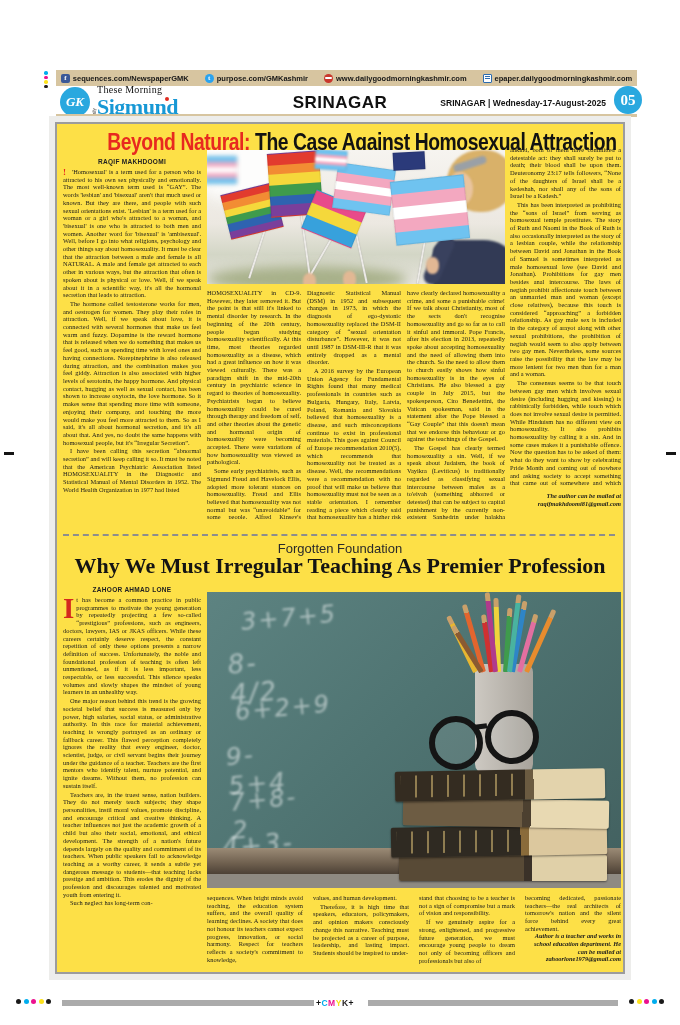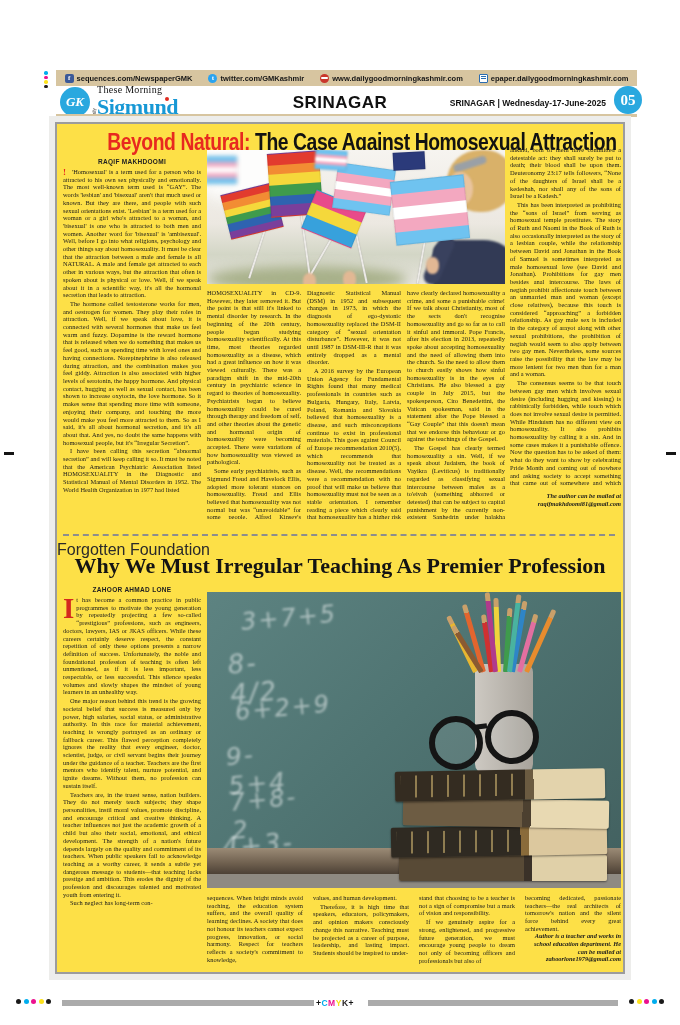--- a/index.html
+++ b/index.html
@@ -100,22 +100,22 @@
   .pf-hair{right:-8px;top:0;width:66px;height:62px;background:#d9b169;border-radius:50% 42% 46% 50%;filter:blur(1.2px)}
   .pf-band{right:18px;top:10px;width:34px;height:8px;background:#9aa0a6;border-radius:4px;transform:rotate(-18deg);filter:blur(.8px)}
   .pf-face{right:32px;top:22px;width:26px;height:34px;background:#e9c49e;border-radius:50%;filter:blur(1px)}
   .pf-body{right:-6px;bottom:-4px;width:78px;height:48px;background:#323a55;border-radius:24% 36% 0 0;filter:blur(1px)}
   .pf-arm{right:58px;bottom:-2px;width:16px;height:52px;background:#39415e;border-radius:8px;transform:rotate(24deg);filter:blur(1px)}
   .pf-hand{width:13px;height:17px;background:#e2b894;border-radius:45%;filter:blur(1px)}
   .ph1{left:136px;bottom:-4px}.ph2{left:96px;bottom:-6px}.ph3{right:66px;bottom:10px}
 
   
   .divider{left:6px;top:410px;width:552px;border-top:2px dashed #8d8d8d}
-  .a2-kicker{left:0;top:417px;width:100%;text-align:left;
-      font-family:"Liberation Sans",sans-serif;font-size:16px;color:#2a2a2a}
+  .a2-kicker{left:0;top:417px;width:100%;text-align:center;
+      font-family:"Liberation Sans",sans-serif;font-size:13px;color:#2a2a2a}
   .a2-title{left:0;top:429px;width:100%;text-align:center;white-space:nowrap;
       font-family:"Liberation Serif",serif;font-weight:bold;font-size:22px;color:#141414}
   .a2-byline{left:6px;top:462px;width:138px}
   .a2-c1{left:6px;top:472px;width:138px;height:346px}
   .dropcap{float:left;color:#d4281e;font-family:"Liberation Serif",serif;font-weight:bold;
       font-size:29px;line-height:24px;margin:0 2px 0 0}
   .a2-c2{left:150px;top:770px;width:96px;height:74px}
   .a2-c3{left:256px;top:770px;width:96px;height:74px}
   .a2-c4{left:362px;top:770px;width:96px;height:74px}
   .a2-c5{left:468px;top:770px;width:96px;height:38px}
@@ -190,21 +190,21 @@
       <i></i>
     </div>
 
   <div class="social-bar">
     <span class="social-item">
       <span class="sicon fb">f</span>
       <span>sequences.com/NewspaperGMK</span>
     </span>
     <span class="social-item">
       <span class="sicon tw">t</span>
-      <span>twitter.com/GMKashmir</span>
+      <span>purpose.com/GMKashmir</span>
     </span>
     <span class="social-item">
       <span class="sicon gl"></span>
       <span>www.dailygoodmorningkashmir.com</span>
     </span>
     <span class="social-item">
       <span class="sicon ep"></span>
       <span>epaper.dailygoodmorningkashmir.com</span>
     </span>
   </div>
@@ -212,21 +212,21 @@
   <div class="gk-circle">GK</div>
   <div class="logo-block">
     <div class="good-morning">These Morning</div>
     <div class="kashmir-wrap">
       <span class="daily-vert">Daily</span>
       <span class="kashmir">Sigmund</span>
       <span class="kashmir-dot"></span>
     </div>
   </div>
   <div class="section-title">SRINAGAR</div>
-  <div class="dateline">SRINAGAR | Wednesday-17-June-2025</div>
+  <div class="dateline">SRINAGAR | Wednesday-17-August-2025</div>
   <div class="page-circle">05</div>
   <div class="tan-rule"></div>
 
   <div class="content-box">
 
     <div class="a1-headline">
       <span class="red">Beyond Natural:</span><span> The Case Against Homosexual Attraction</span>
     </div>
     <div class="byline a1-byline">RAQIF MAKHDOOMI</div>
     <span class="pull-mark">!</span>

